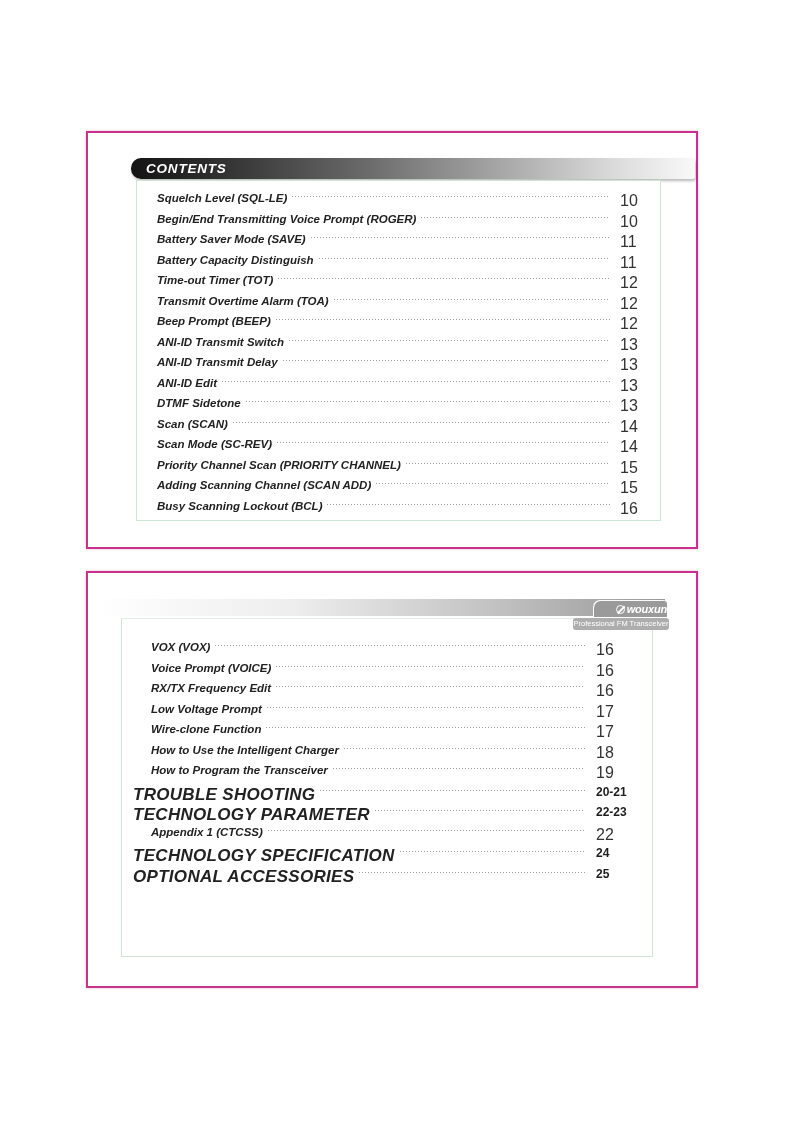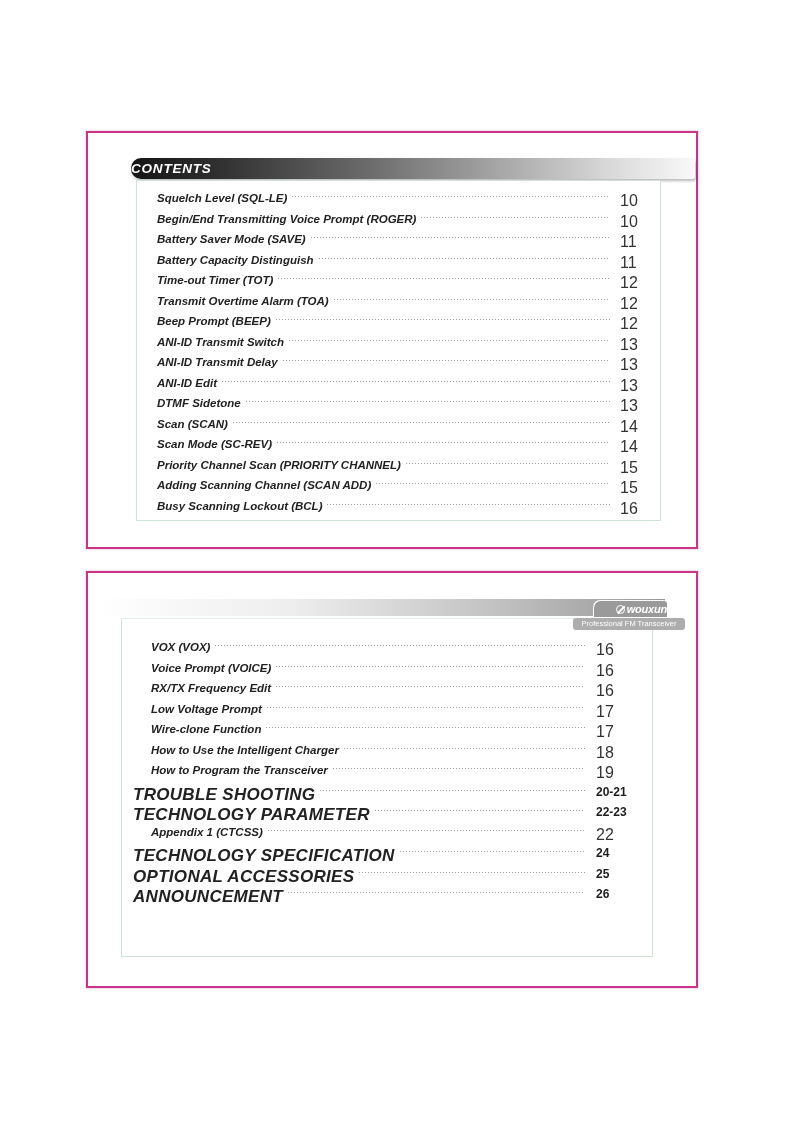--- a/index.html
+++ b/index.html
@@ -20,21 +20,21 @@
   .panel-top{left:86px;top:131px;width:612px;height:418px;}
   .panel-bottom{left:86px;top:571px;width:612px;height:417px;}
 
   
   .contents-bar{
     position:absolute;left:43px;top:25px;width:564px;height:21px;
     border-radius:10px 3px 3px 10px;
     background:linear-gradient(90deg,#141414 0%,#2d2d2d 14%,#6b6b6b 42%,#a3a3a3 64%,#d9d9d9 85%,#f9f9f9 100%);
     box-shadow:1px 2px 3px rgba(0,0,0,.28);
     color:#fff;font-weight:700;font-style:italic;font-size:13.5px;
-    letter-spacing:.8px;line-height:21px;
+    letter-spacing:.8px;line-height:21px;padding-left:15px;
   }
   .inner-box{
     position:absolute;background:#fff;border:1px solid var(--inner-border);
   }
   .inner-top{left:48px;top:47px;width:525px;height:341px;padding:11px 0 0 0;}
   .inner-bottom{left:33px;top:45px;width:532px;height:339px;padding:22px 0 0 8px;border-top-color:#e2efe7;}
 
   
   .toc-row{
     display:flex;align-items:flex-start;height:20.5px;padding-right:0;
@@ -78,21 +78,21 @@
   }
   .logo-mark::after{
     content:"";position:absolute;left:-1px;top:3px;width:10px;height:1.5px;
     background:#fff;transform:rotate(-45deg);
   }
   .logo-text{
     font-weight:700;font-style:italic;font-size:11px;letter-spacing:-.2px;
     line-height:16px;
   }
   .brand-tagline{
-    position:absolute;left:485px;top:45px;width:112px;height:12px;z-index:2;
+    position:absolute;left:485px;top:45px;width:96px;height:12px;z-index:2;
     background:#adadad;border-radius:3px;color:#fff;
     font-size:7.5px;line-height:12px;text-align:center;white-space:nowrap;
   }
 </style>
 </head>
 <body>
 
 <div class="page">
 
   <section class="panel panel-top">
@@ -244,21 +244,16 @@
         <div class="toc-row main">
           <span class="toc-label">TECHNOLOGY SPECIFICATION</span>
           <span class="leader"></span>
           <span class="toc-page">24</span>
         </div>
         <div class="toc-row main">
           <span class="toc-label">OPTIONAL ACCESSORIES</span>
           <span class="leader"></span>
           <span class="toc-page">25</span>
         </div>
-        <div class="toc-row main">
-          <span class="toc-label">ANNOUNCEMENT</span>
-          <span class="leader"></span>
-          <span class="toc-page">26</span>
-        </div>
       </div>
   </section>
 
 </div>
 
 </body></html>

